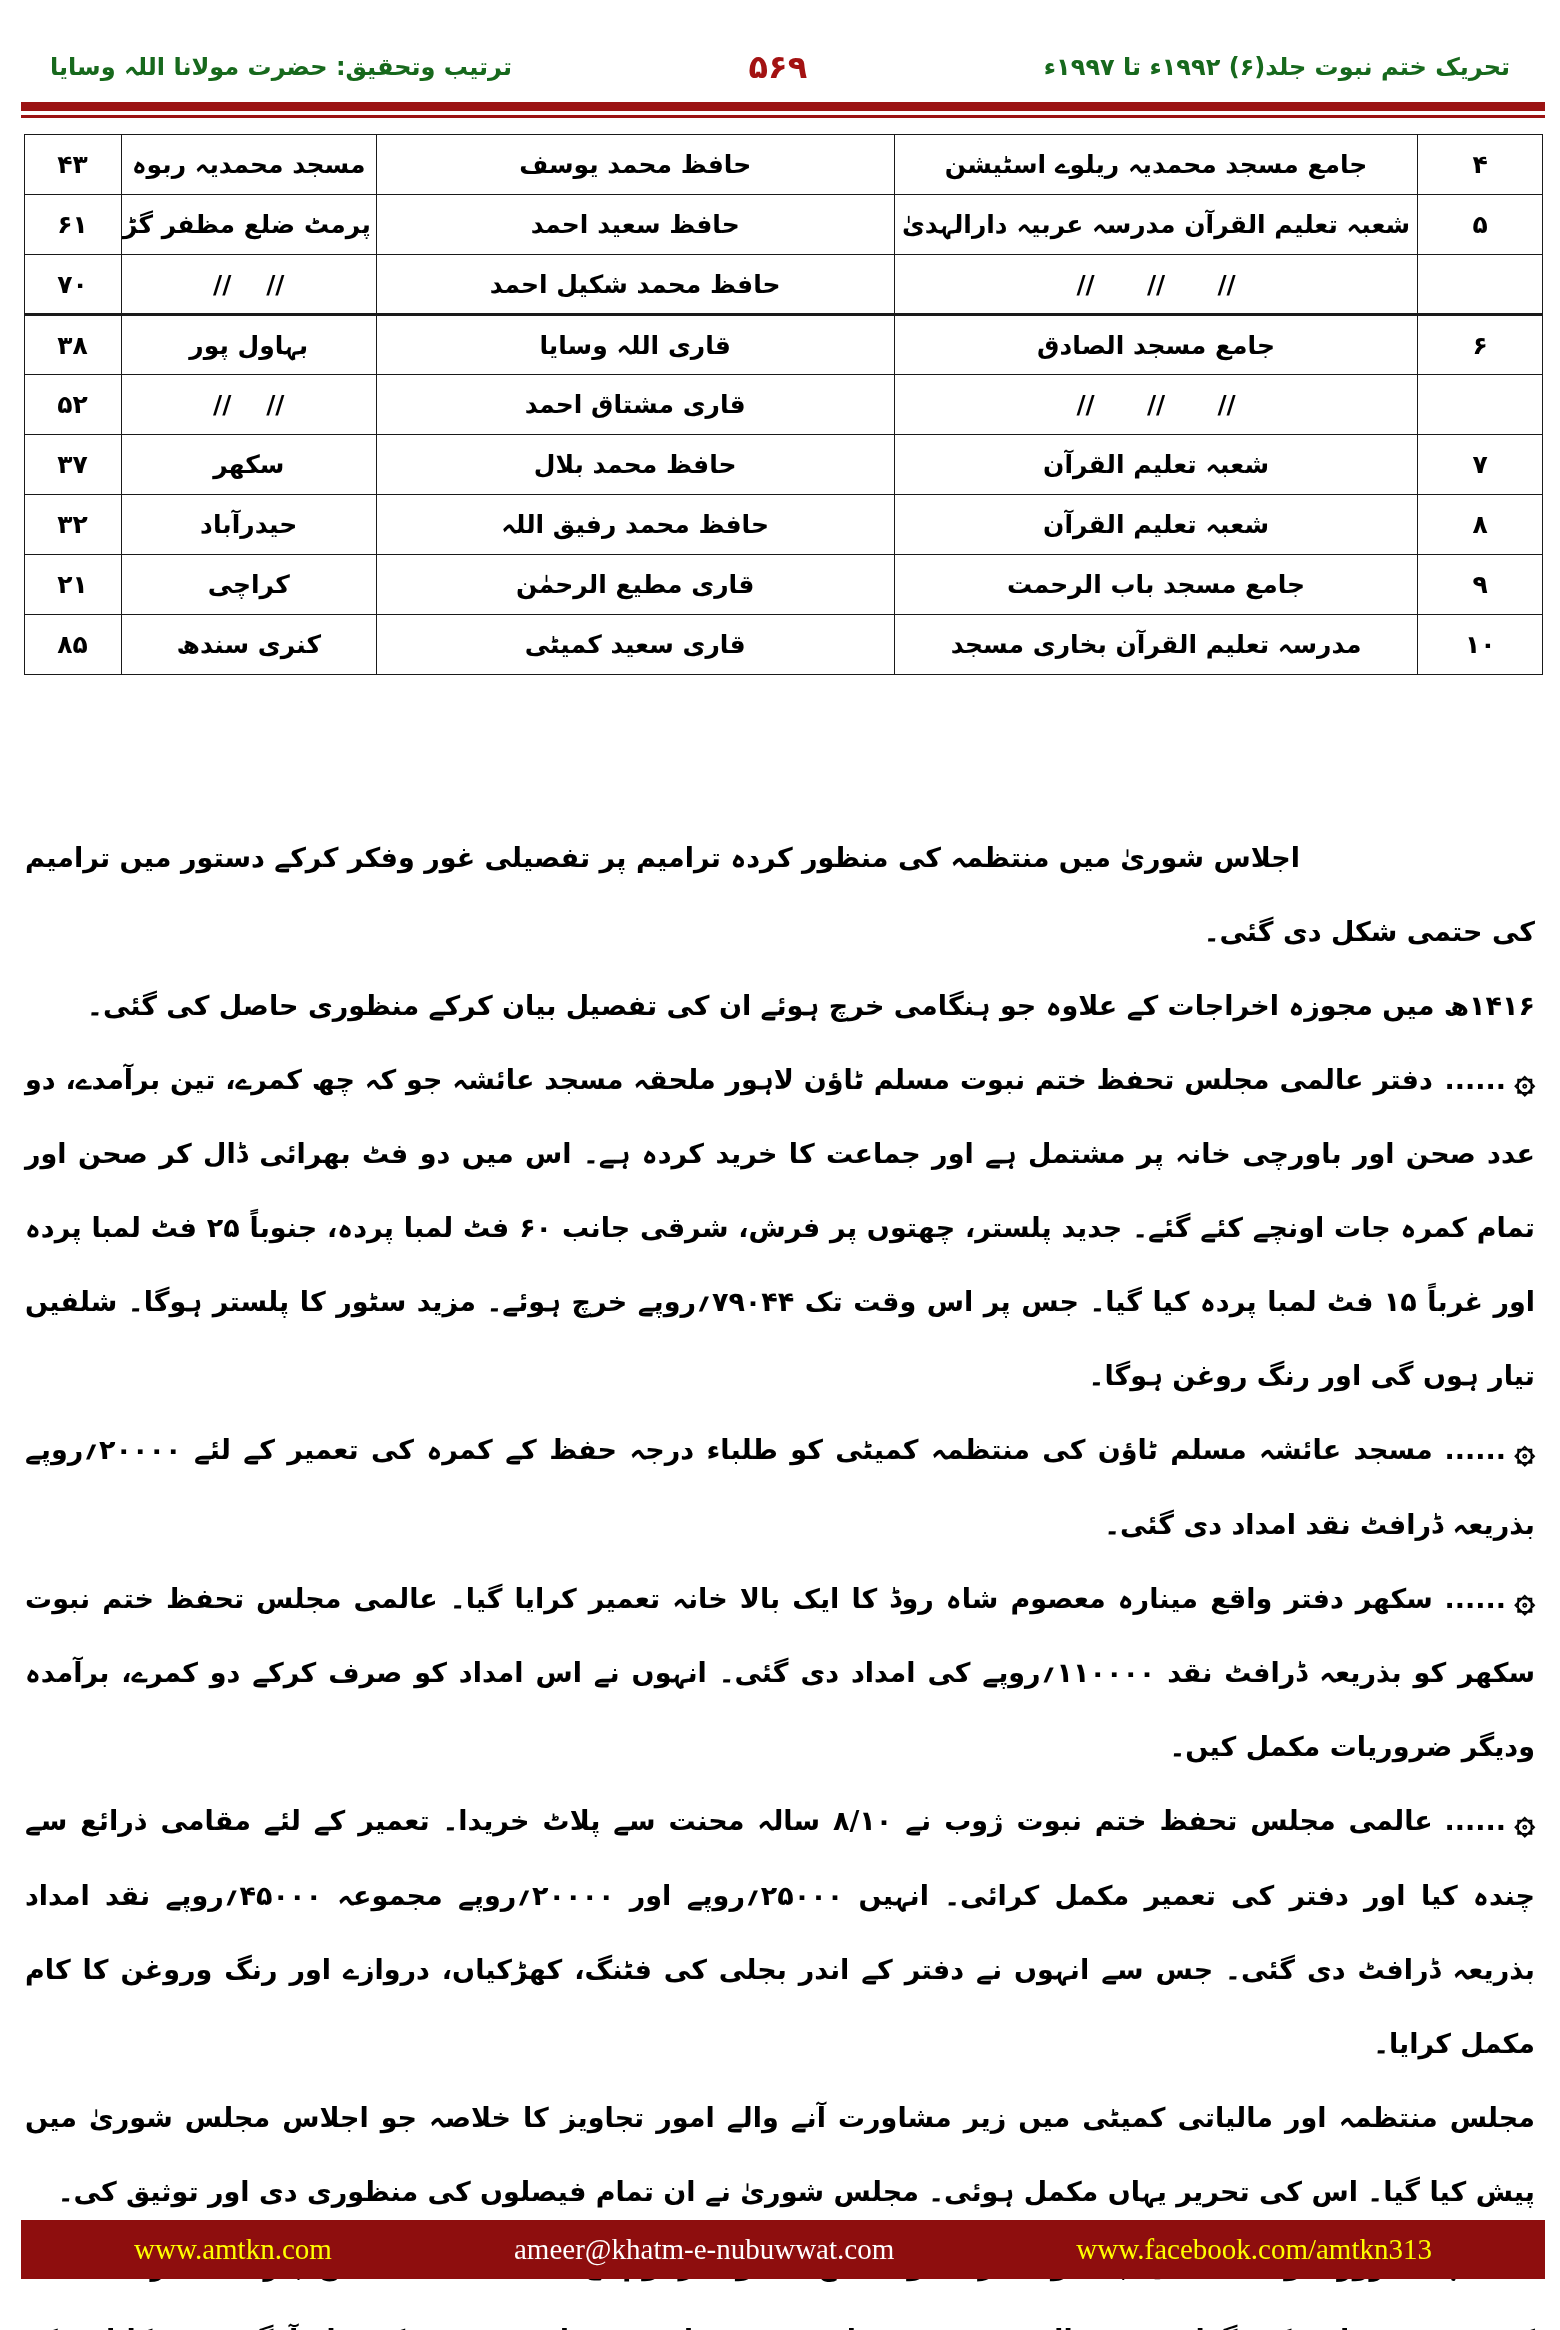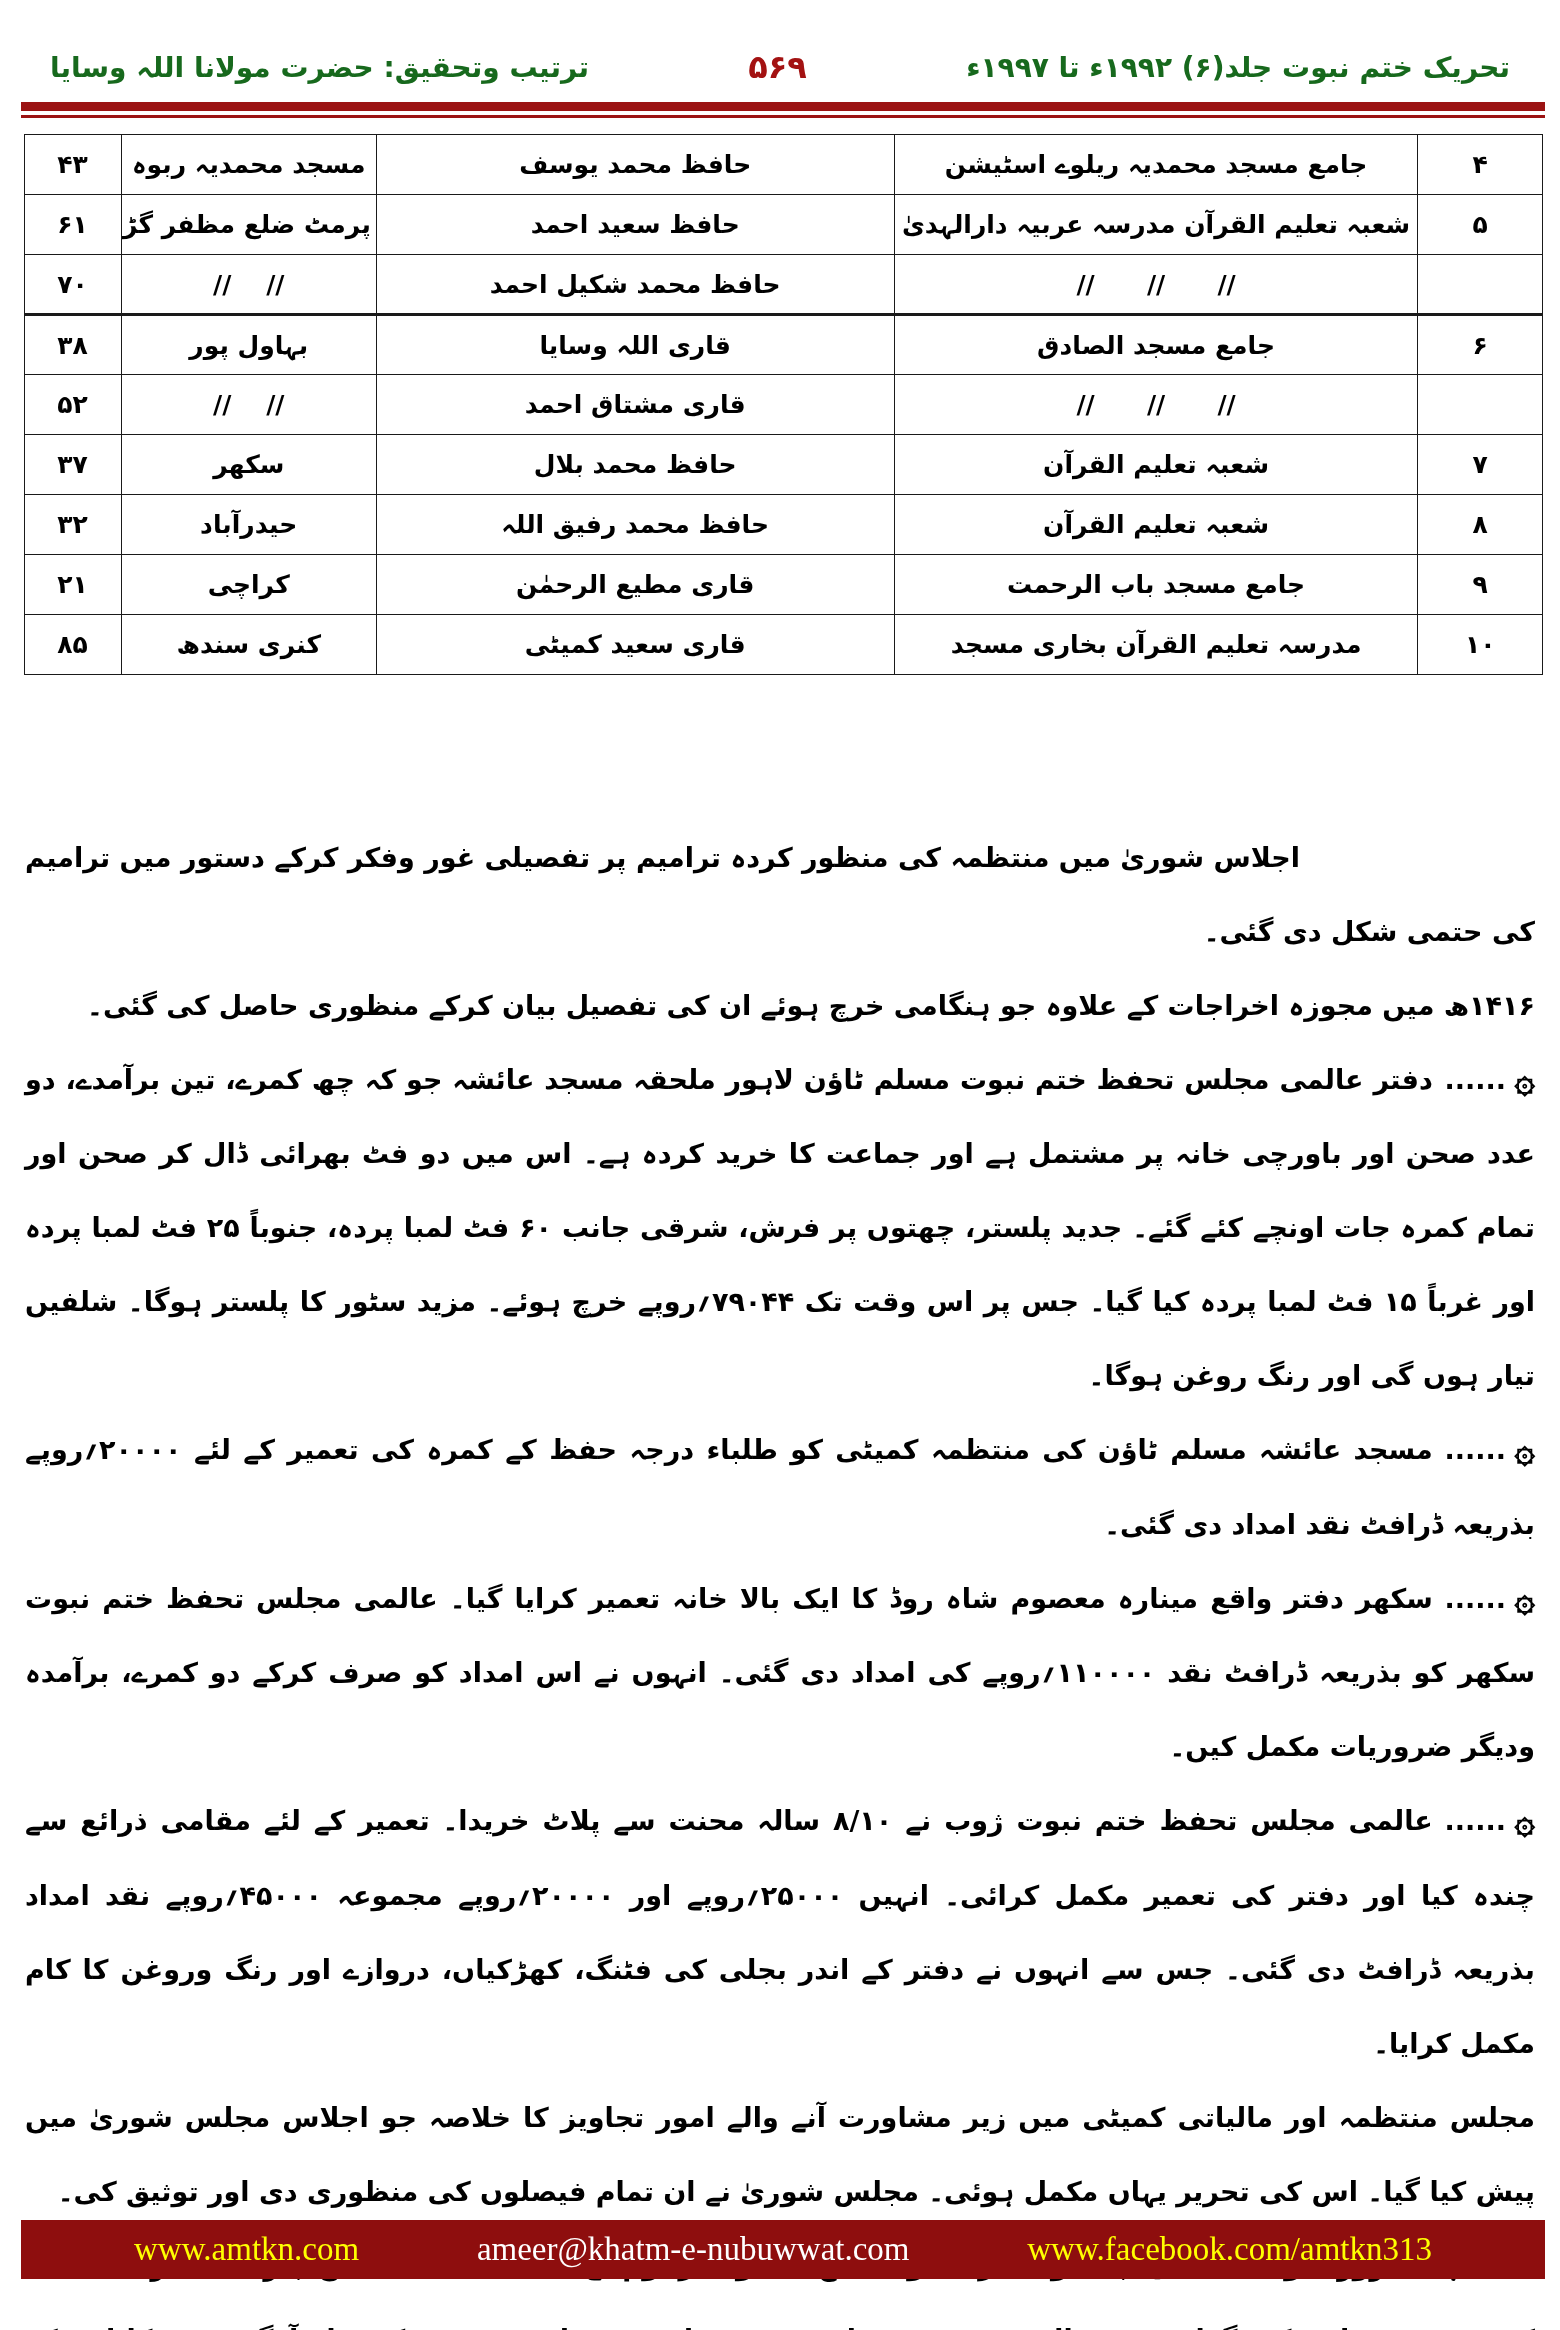--- a/index.html
+++ b/index.html
@@ -11,21 +11,21 @@
   html,body{background:#e8e8e8;}
   .page{
     position:relative; width:1560px; height:2330px; background:#ffffff;
     font-family:"DejaVu Sans", sans-serif; overflow:hidden; margin:0 auto;
   }
   
   .header{
     position:absolute; top:25px; left:50px; right:50px; height:84px;
     display:flex; align-items:center; justify-content:space-between; direction:rtl;
   }
-  .header-title{ color:var(--green); font-size:28px; font-weight:bold; white-space:nowrap;}
+  .header-title{ color:var(--green); font-size:24px; font-weight:bold; white-space:nowrap;}
   .page-number{ color:var(--page_red); font-size:32px; font-weight:bold;}
   
   .rule{ position:absolute; top:102px; left:21px; right:15px;}
   .rule-thick{ height:9.2px; background:var(--rule_red);}
   .rule-thin{ height:3.4px; margin-top:3.4px; background:var(--rule_red);}
   
   .table-wrap{ position:absolute; top:134px; left:23.5px; right:17px;}
   table{ width:100%; border-collapse:collapse; table-layout:fixed; direction:rtl;}
   col.c-serial{width:8.2%;} col.c-mosque{width:34.5%;} col.c-teacher{width:34.1%;}
   col.c-city{width:16.8%;} col.c-count{width:6.4%;}
@@ -43,21 +43,21 @@
   .para{ text-align:justify;}
   .para.indent1{ text-indent:235px;}
   .para.indent2{ text-indent:76px;}
   .bullet-star{ font-size:35px; vertical-align:-3.4px;}
   .bullet-dots{ letter-spacing:4.2px; padding:0 8.4px 0 11.8px;}
   
   .footer-bar{
     position:absolute; top:2220px; left:21px; right:15px; height:59px;
     background:var(--footer_bg); display:flex; align-items:center;
     justify-content:space-between; padding:0 113px; direction:ltr;
-    font-family:"Liberation Serif", serif; font-size:33px;
+    font-family:"Liberation Serif", serif; font-size:29px;
   }
   .footer-link{ color:var(--link_yellow); text-decoration:none; cursor:pointer;}
   .footer-email{ color:var(--link_white);}
 </style>
 </head>
 <body>
 
 <div class="page">
 
   <div class="header">

